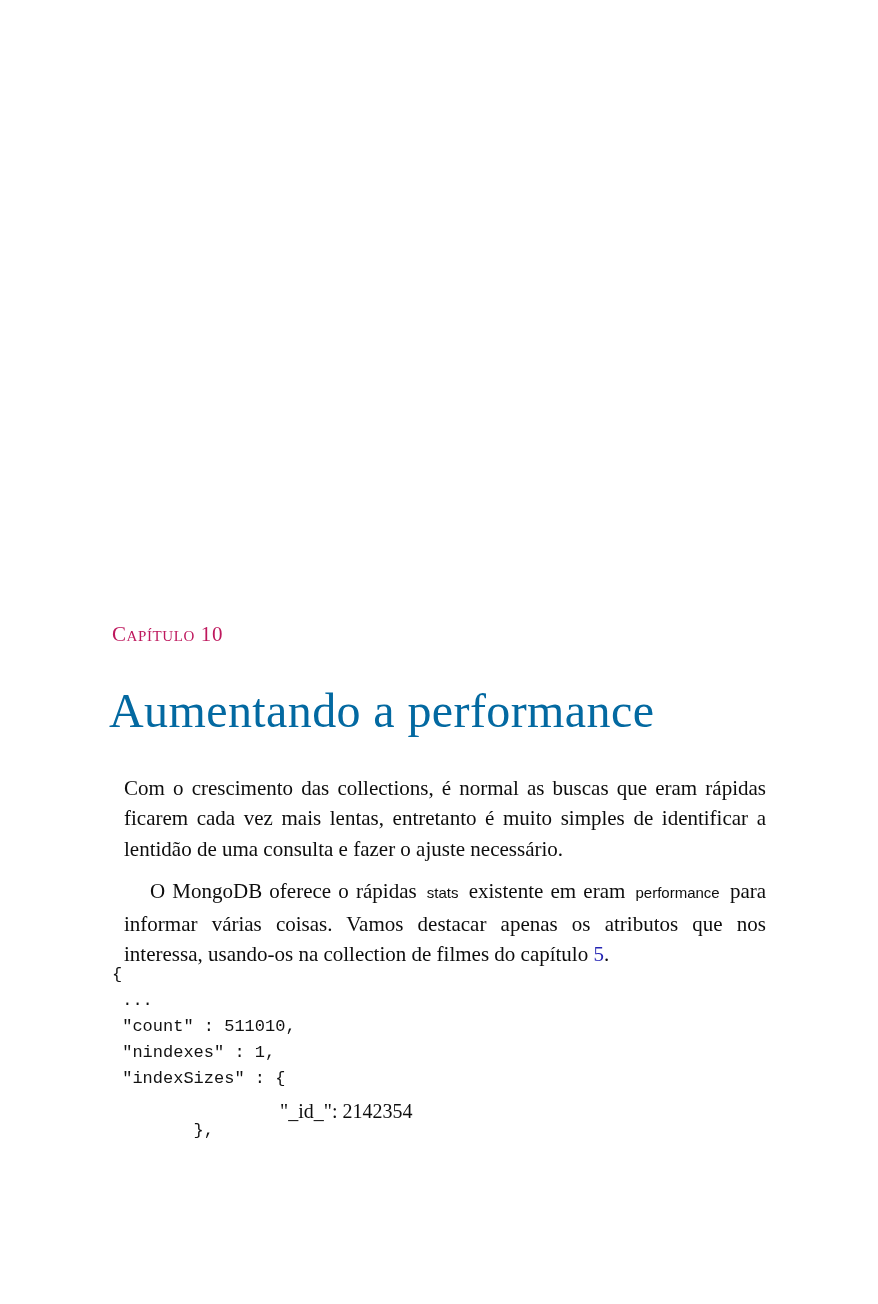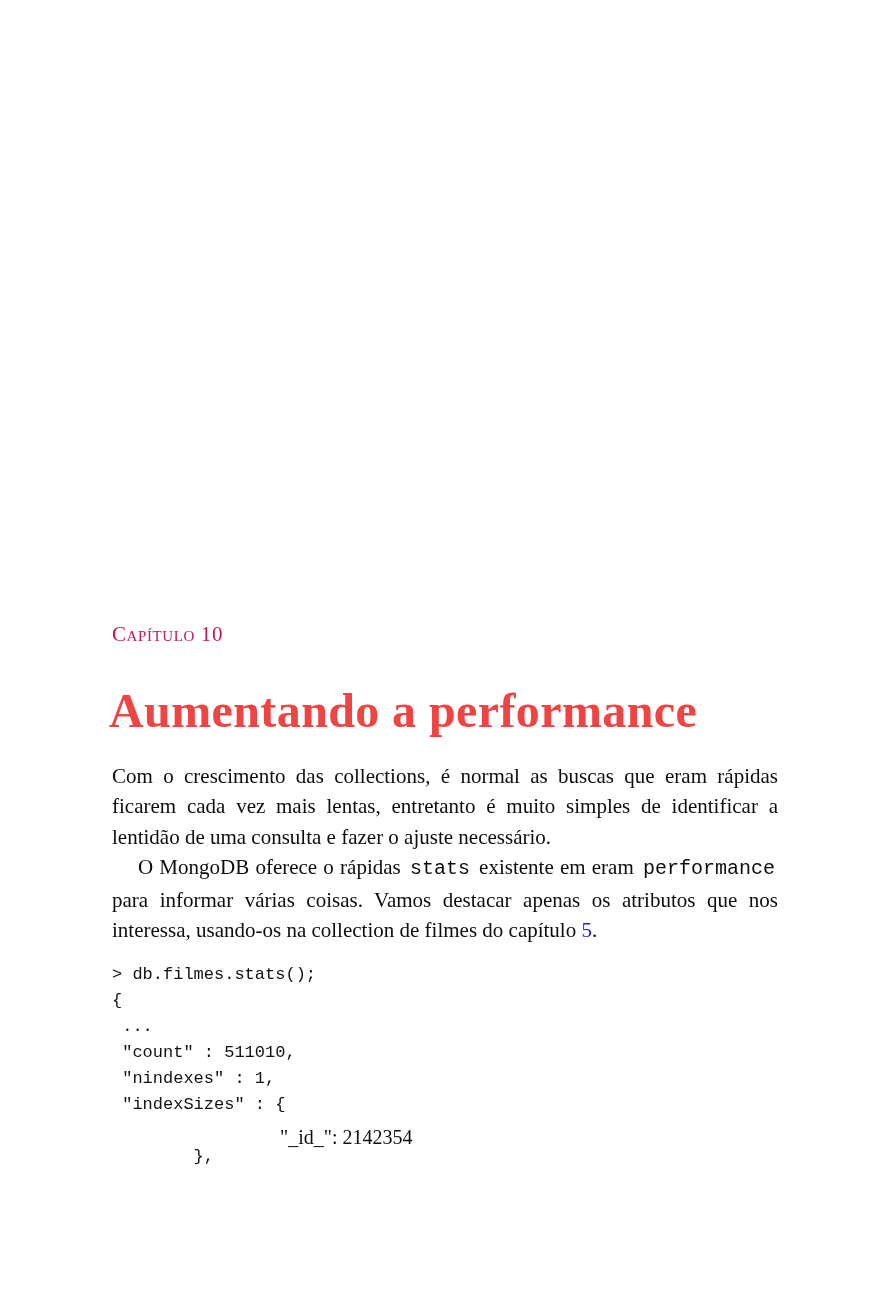--- a/index.html
+++ b/index.html
@@ -25,44 +25,44 @@
     letter-spacing: 0.6px;
     color: #be185d;
   }
   .chapter-title {
     position: absolute;
     left: 109px;
     top: 652px;
     font-size: 48px;
     line-height: 54px;
     letter-spacing: 0.4px;
-    font-weight: 700;
-    color: #ef4444;
+    font-weight: 400;
+    color: #0369a1;
     white-space: nowrap;
   }
   .body-text {
     position: absolute;
     left: 112px;
     top: 761px;
     width: 666px;
     font-size: 21px;
     line-height: 30.4px;
     text-align: justify;
     color: #0d0d0d;
   }
   .body-text p {
-    margin: 0;
+    margin: 12px;
     padding: 0;
   }
   .para-indent {
     text-indent: 26px;
   }
   .inline-code {
-    font-family: Liberation Mono, monospace;
-    font-size: 20px;
+    font-family: Liberation Sans, sans-serif;
+    font-size: 15px;
     padding: 0 3px;
   }
   .chapter-link {
     color: #2424b4;
     text-decoration: none;
     cursor: pointer;
   }
   .code-block {
     position: absolute;
     left: 112px;
@@ -96,21 +96,20 @@
   <div class="chapter-label">Capítulo 10</div>
 
   <h1 class="chapter-title">Aumentando a performance</h1>
 
   <div class="body-text">
     <p>Com o crescimento das collections, é normal as buscas que eram rápidas ficarem cada vez mais lentas, entretanto é muito simples de identificar a lentidão de uma consulta e fazer o ajuste necessário.</p>
     <p class="para-indent"><span>O MongoDB oferece o rápidas </span><span class="inline-code">stats</span><span> existente em eram </span><span class="inline-code">performance</span><span> para informar várias coisas. Vamos destacar apenas os atributos que nos interessa, usando-os na collection de filmes do capítulo </span><a class="chapter-link">5</a><span>.</span></p>
   </div>
 
   <div class="code-block">
-    <div class="code-line">&gt; db.filmes.stats();</div>
     <div class="code-line">{</div>
     <div class="code-line"> ...</div>
     <div class="code-line"> "count" : 511010,</div>
     <div class="code-line"> "nindexes" : 1,</div>
     <div class="code-line"> "indexSizes" : {</div>
     <div class="code-line-serif">"_id_": 2142354</div>
     <div class="code-line code-line-closing">        },</div>
   </div>
 
 </div>

